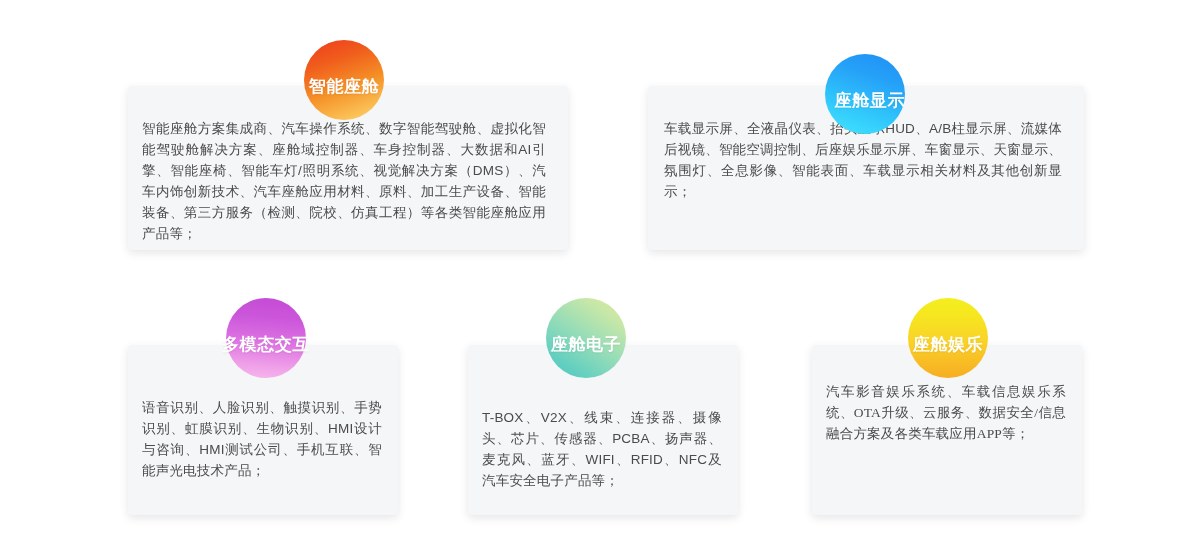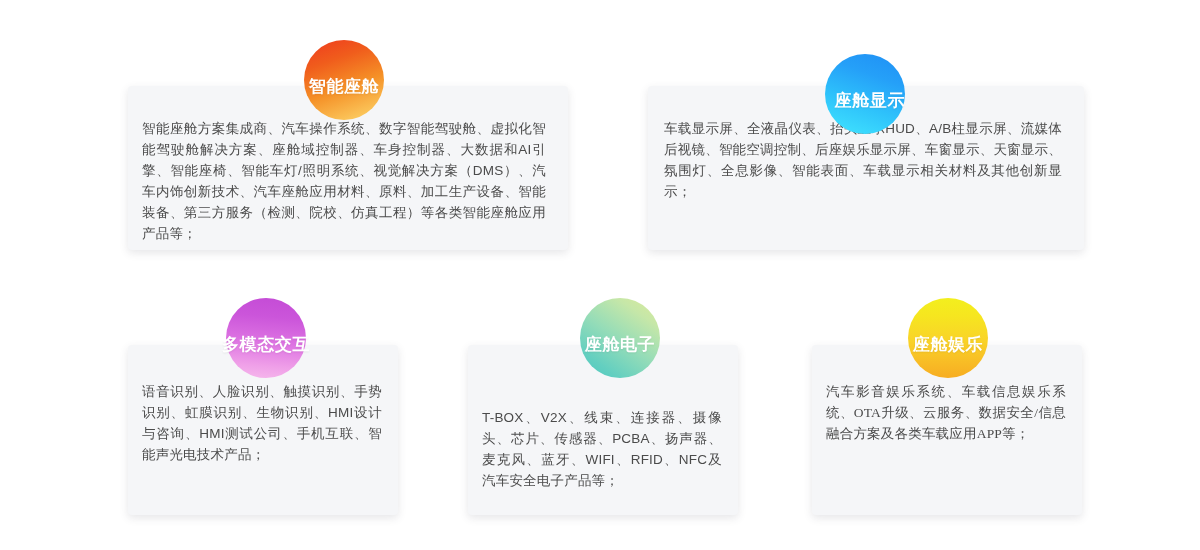--- a/index.html
+++ b/index.html
@@ -82,30 +82,30 @@
   </div>
 
   <div class="card" style="left:648px; top:86px; width:436px; height:164px;">
     <div class="card-body" style="top:32px; padding:0 22px 0 16px;">车载显示屏、全液晶仪表、抬头显示HUD、A/B柱显示屏、流媒体后视镜、智能空调控制、后座娱乐显示屏、车窗显示、天窗显示、氛围灯、全息影像、智能表面、车载显示相关材料及其他创新显示；</div>
   </div>
   <div class="badge g1" style="left:825px; top:54px;justify-content:flex-end;">
     <span class="badge-label">座舱显示</span>
   </div>
 
   <div class="card" style="left:128px; top:345px; width:270px; height:170px;">
-    <div class="card-body" style="top:36px; padding:0 16px 0 14px;">语音识别、人脸识别、触摸识别、手势识别、虹膜识别、生物识别、HMI设计与咨询、HMI测试公司、手机互联、智能声光电技术产品；</div>
+    <div class="card-body" style="top:52px; padding:0 16px 0 14px;">语音识别、人脸识别、触摸识别、手势识别、虹膜识别、生物识别、HMI设计与咨询、HMI测试公司、手机互联、智能声光电技术产品；</div>
   </div>
   <div class="badge g2" style="left:226px; top:298px;">
     <span class="badge-label">多模态交互</span>
   </div>
 
   <div class="card" style="left:468px; top:345px; width:270px; height:170px;">
     <div class="card-body" style="top:36px; padding:0 16px 0 14px;margin-top:26px;">T-BOX、V2X、线束、连接器、摄像头、芯片、传感器、PCBA、扬声器、麦克风、蓝牙、WIFI、RFID、NFC及汽车安全电子产品等；</div>
   </div>
-  <div class="badge g3" style="left:580px; top:298px;">
+  <div class="badge g3" style="left:546px; top:298px;">
     <span class="badge-label">座舱电子</span>
   </div>
 
   <div class="card" style="left:812px; top:345px; width:270px; height:170px;">
     <div class="card-body" style="top:36px; padding:0 16px 0 14px;font-family:Liberation Serif, serif;">汽车影音娱乐系统、车载信息娱乐系统、OTA升级、云服务、数据安全/信息融合方案及各类车载应用APP等；</div>
   </div>
   <div class="badge g4" style="left:908px; top:298px;">
     <span class="badge-label">座舱娱乐</span>
   </div>
 

